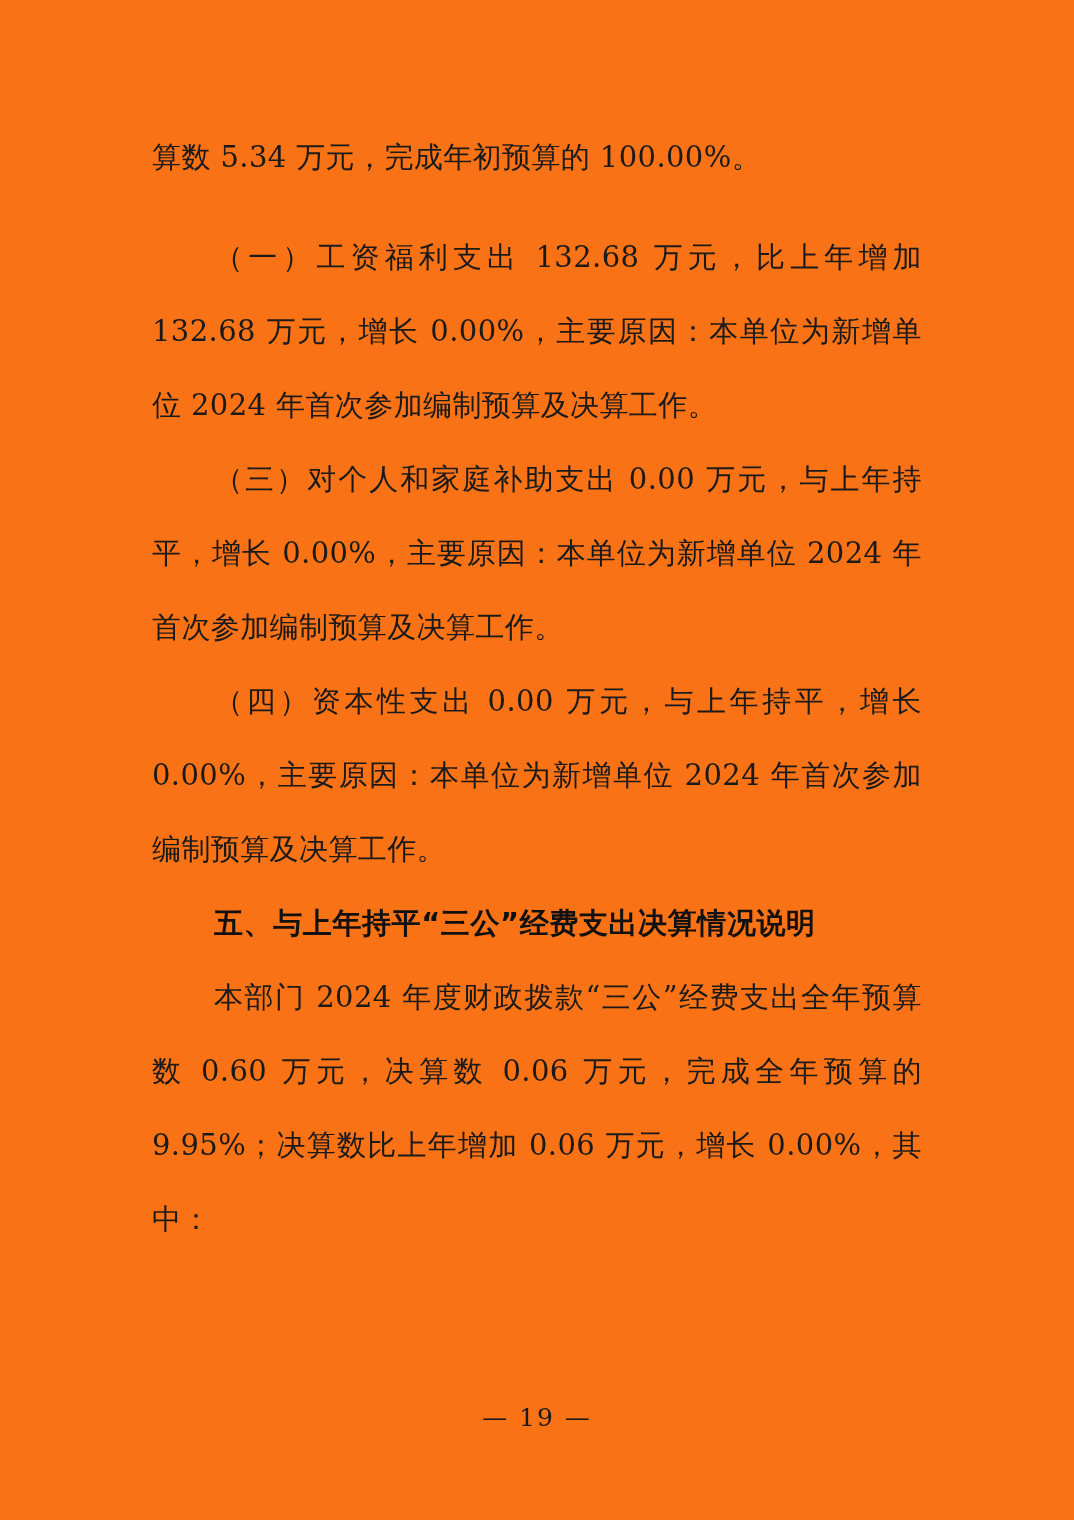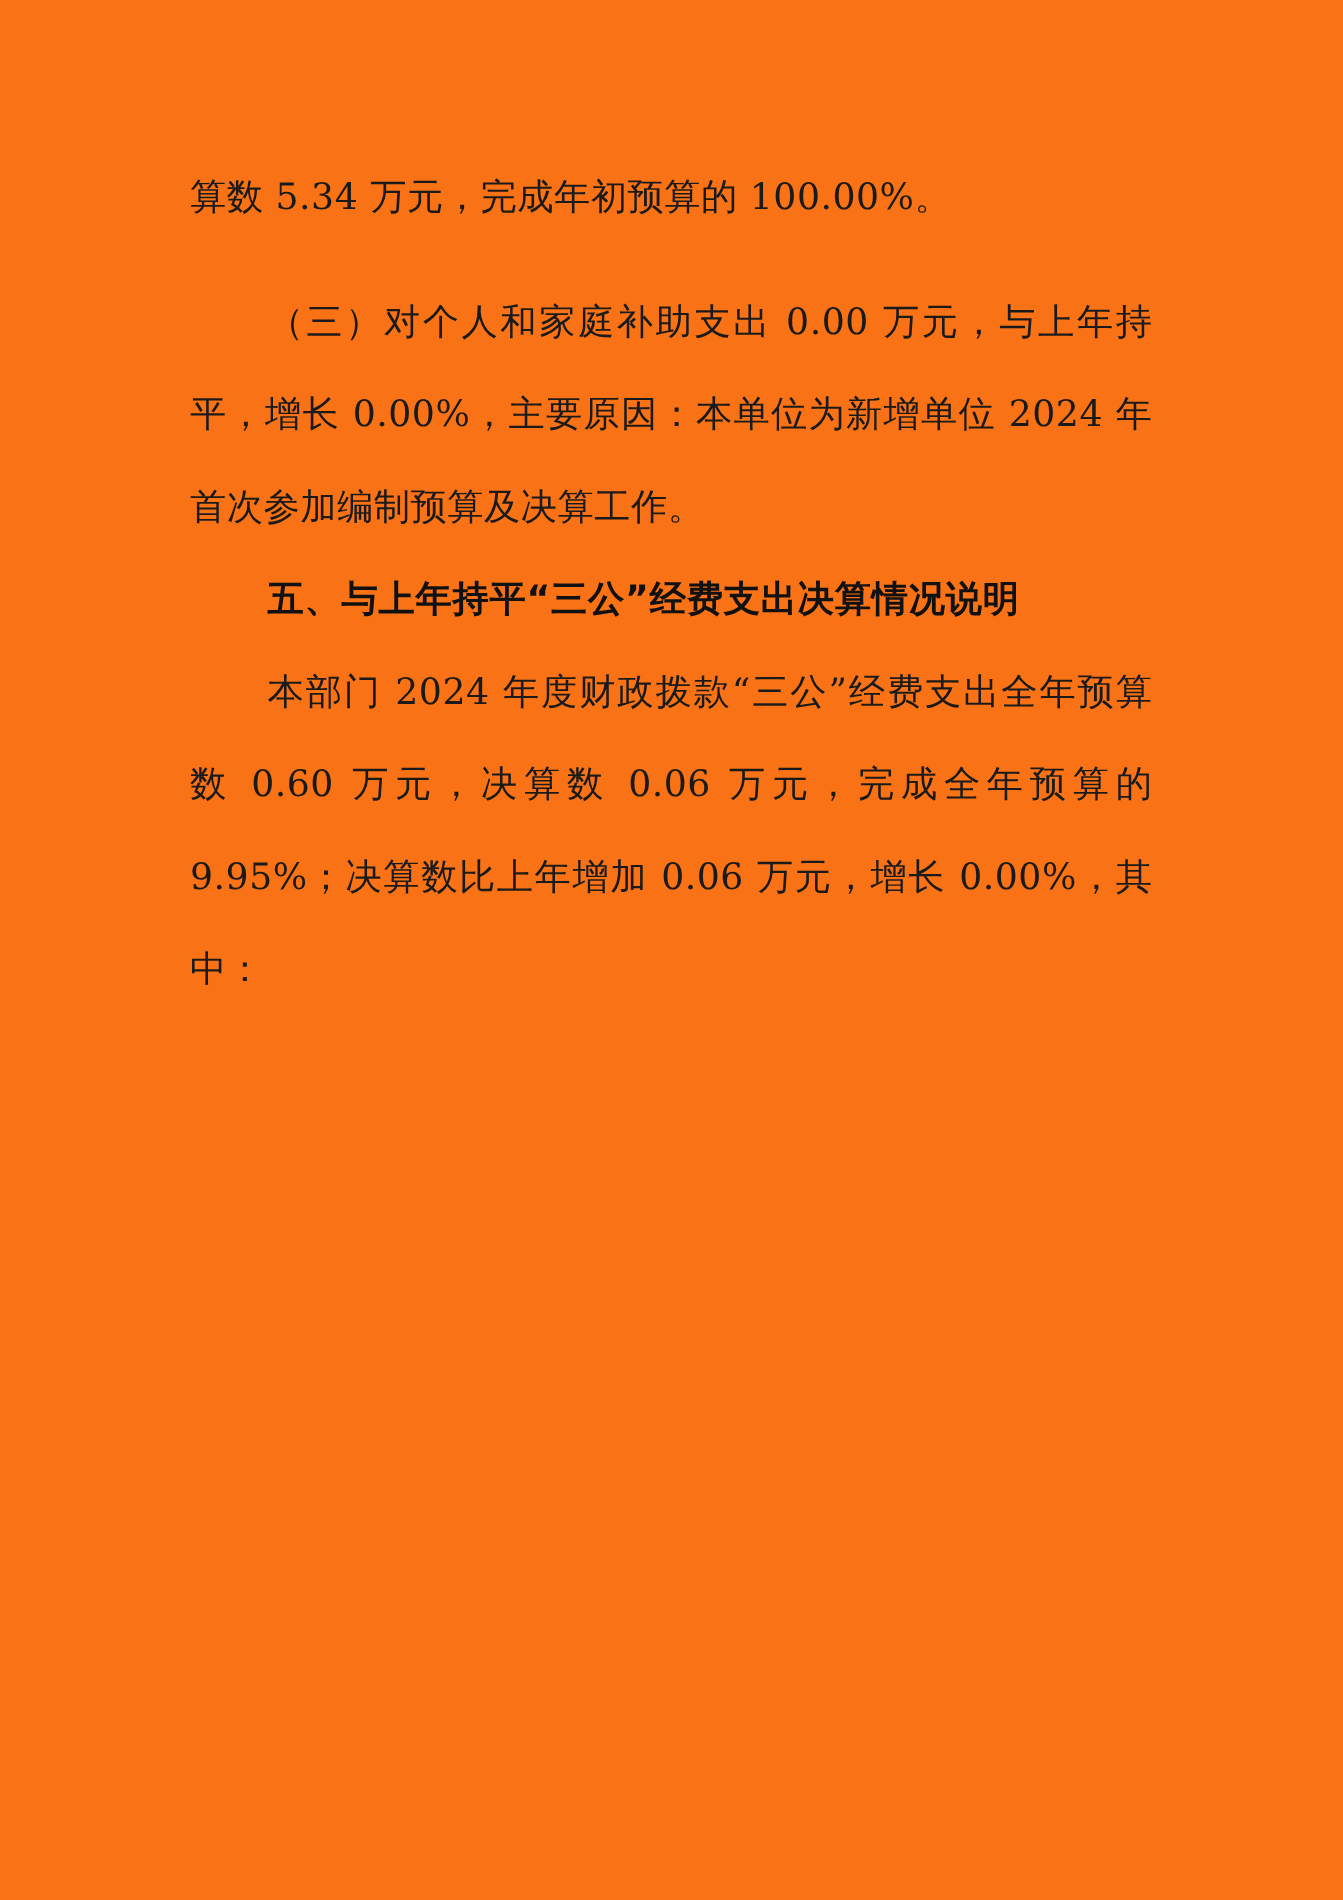--- a/index.html
+++ b/index.html
@@ -64,25 +64,28 @@
 <div class="page">
 
   <div class="content">
 
     <p class="para">算数 5.34 万元，完成年初预算的 100.00%。</p>
 
     <div class="gap-small"></div>
 
 
 
+    <p class="para indent">（一）工资福利支出 132.68 万元，比上年增加 132.68 万元，增长 0.00%，主要原因：本单位为新增单位 2024 年首次参加编制预算及决算工作。</p>
 
 
     <p class="para indent">（三）对个人和家庭补助支出 0.00 万元，与上年持平，增长 0.00%，主要原因：本单位为新增单位 2024 年首次参加编制预算及决算工作。</p>
 
+    <p class="para indent">（四）资本性支出 0.00 万元，与上年持平，增长 0.00%，主要原因：本单位为新增单位 2024 年首次参加编制预算及决算工作。</p>
 
     <h2 class="heading">五、与上年持平“三公”经费支出决算情况说明</h2>
 
     <p class="para indent">本部门 2024 年度财政拨款“三公”经费支出全年预算数 0.60 万元，决算数 0.06 万元，完成全年预算的 9.95%；决算数比上年增加 0.06 万元，增长 0.00%，其中：</p>
 
   </div>
 
+  <div class="footer">— 19 —</div>
 
 </div>
 
 </body></html>

